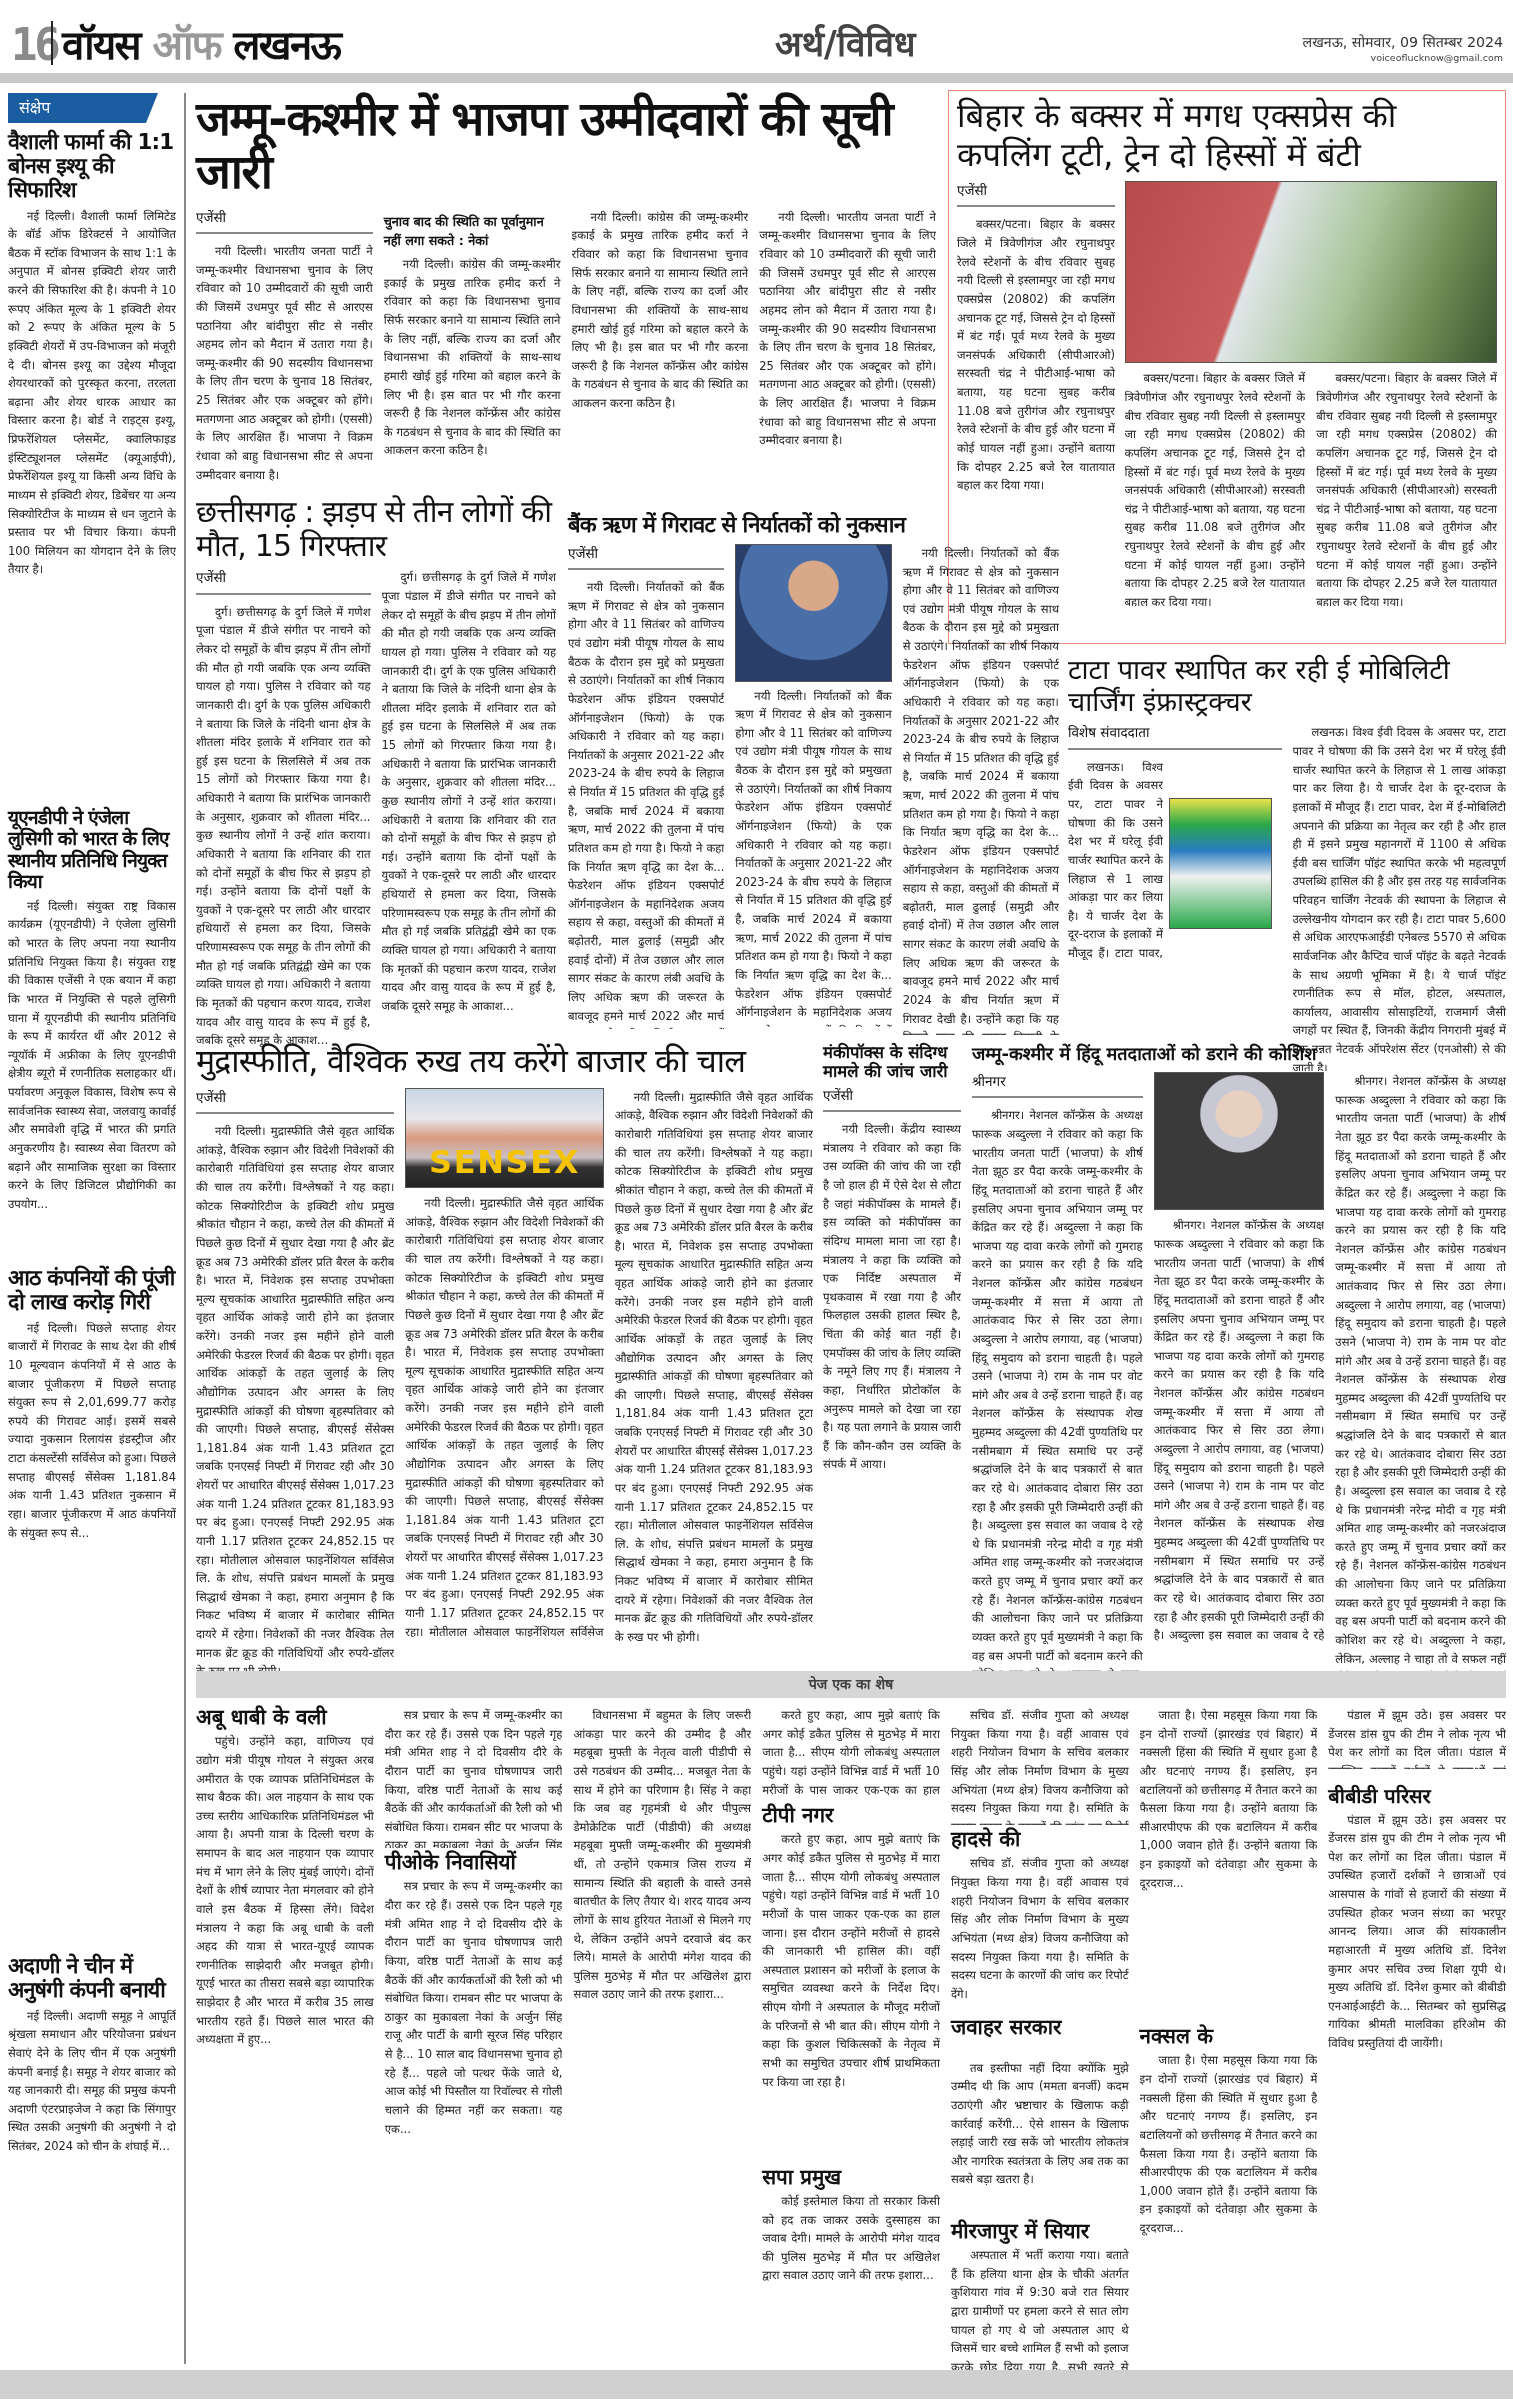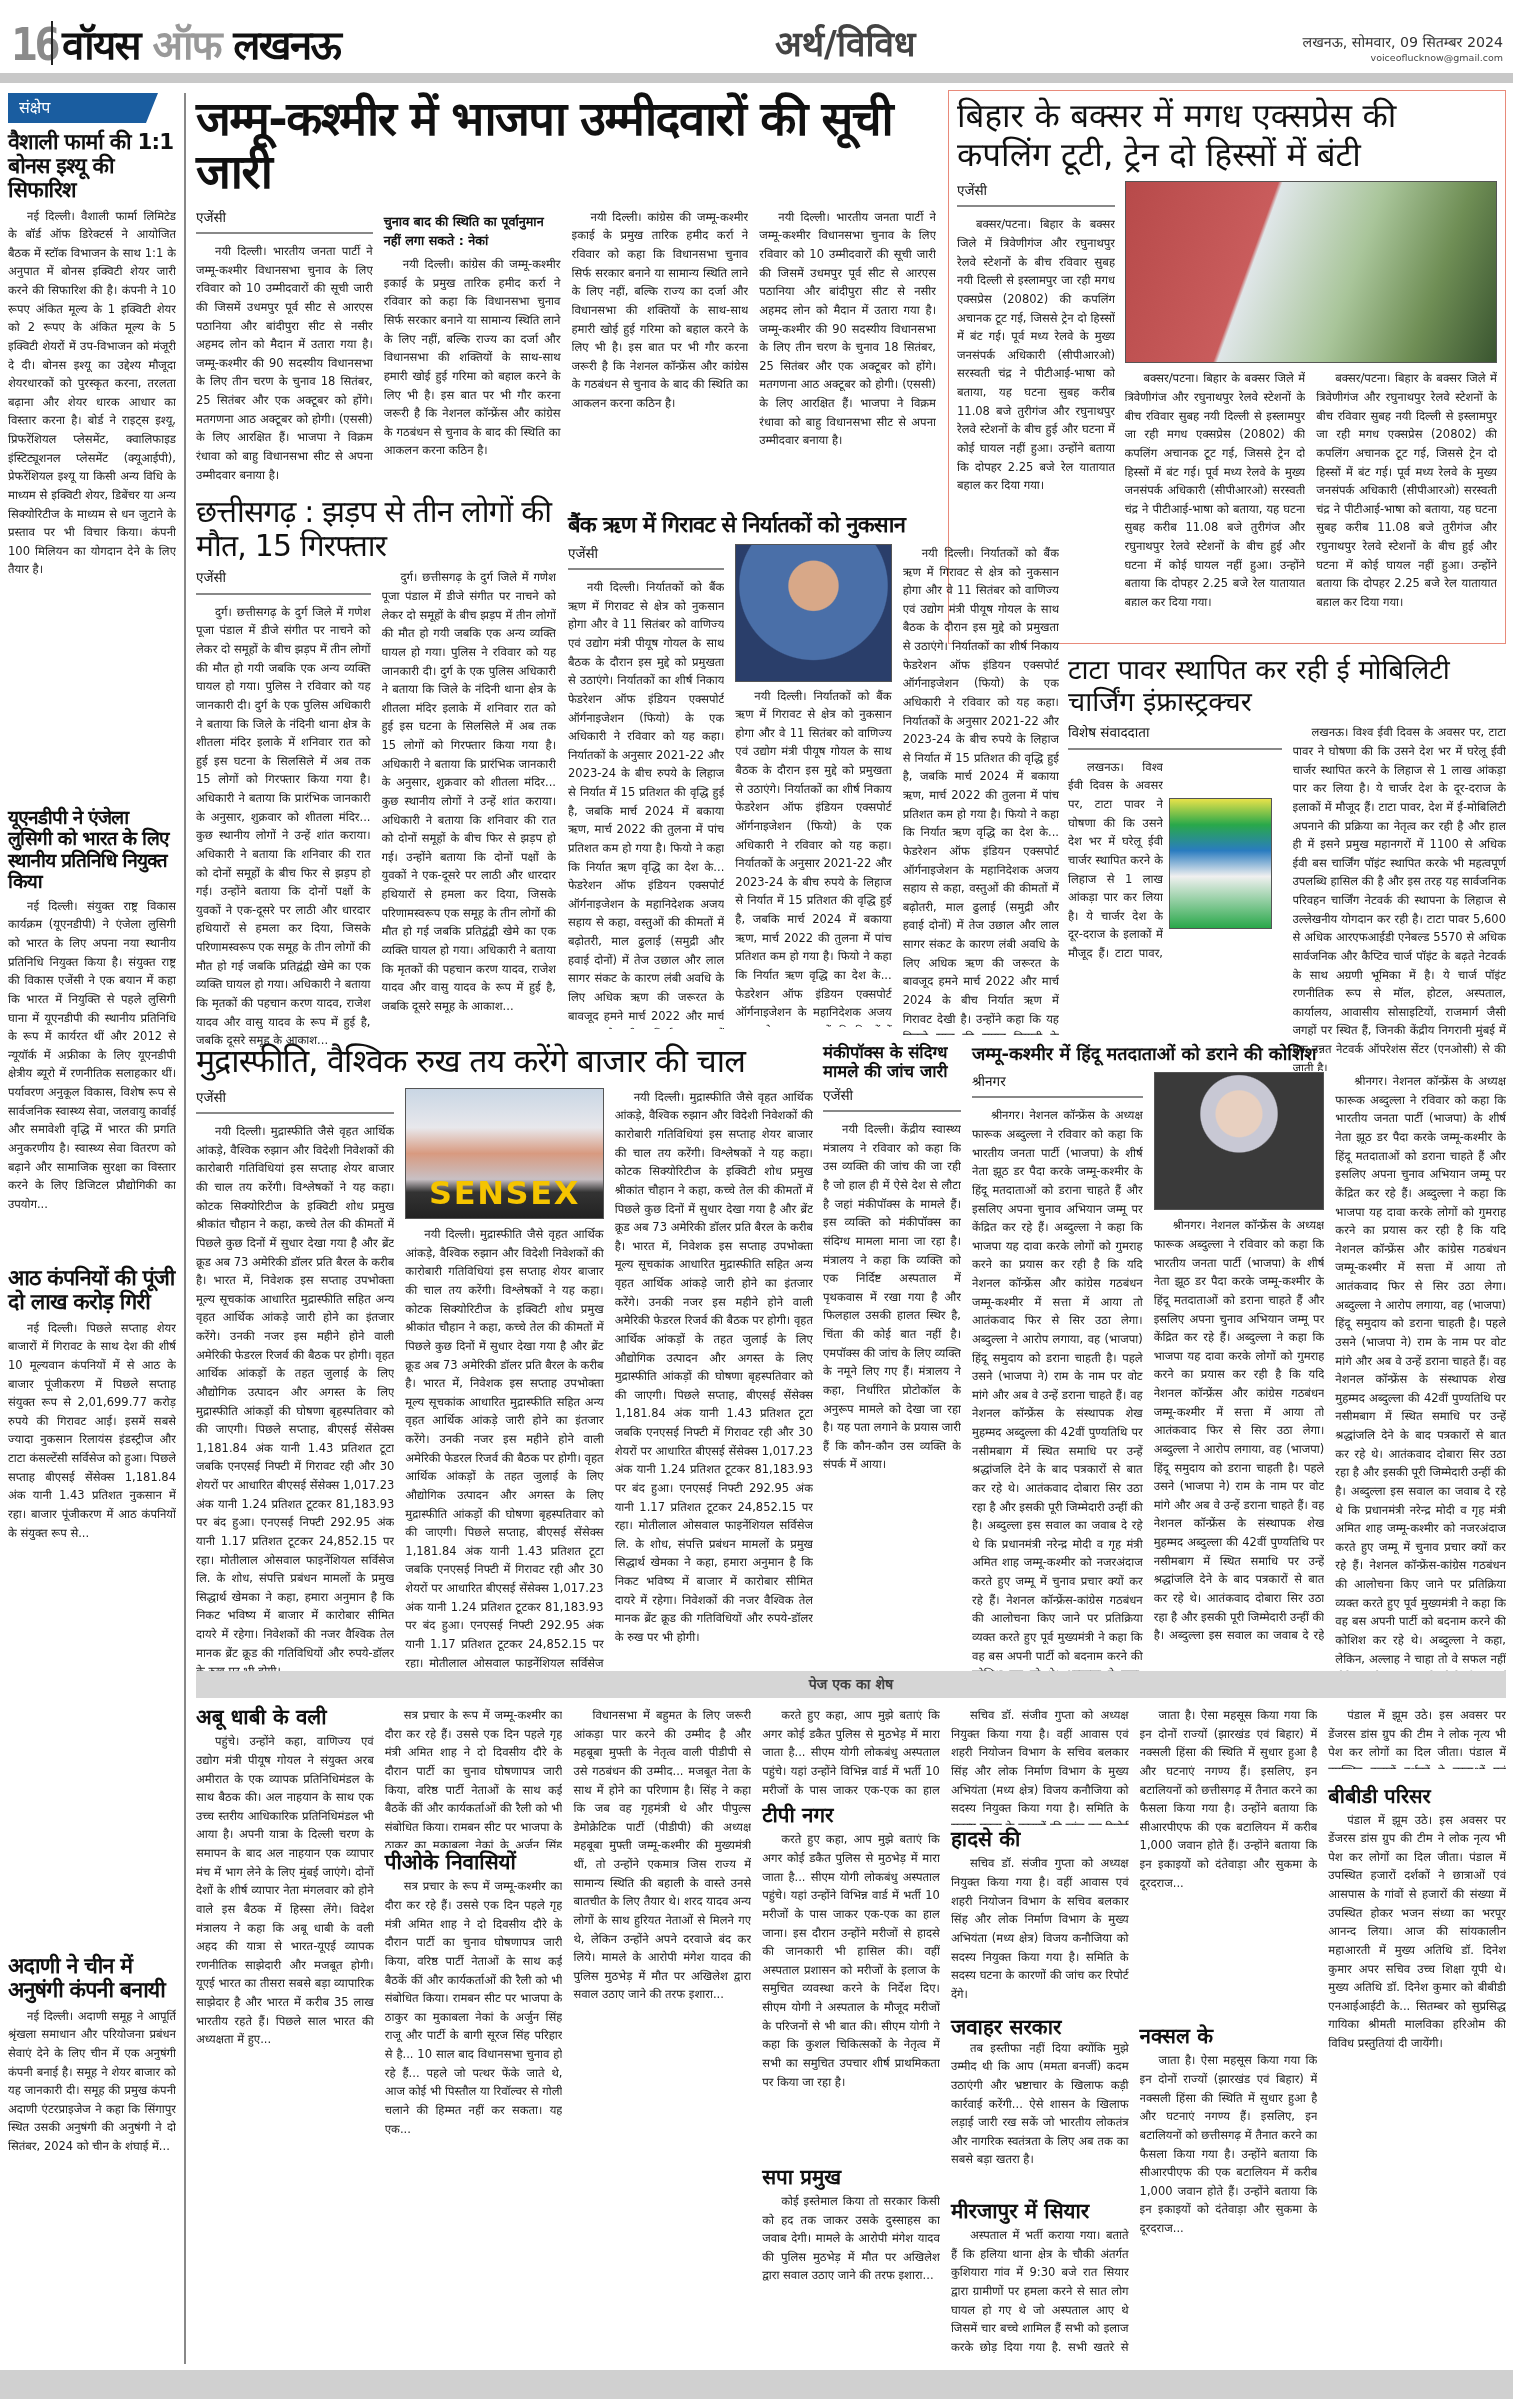--- a/index.html
+++ b/index.html
@@ -191,21 +191,21 @@
 <div class="abs" style="left:196px;top:1044px;width:617px">
   <div class="hd hd-lg" style="font-weight:normal;font-size:32px">मुद्रास्फीति, वैश्विक रुख तय करेंगे बाजार की चाल</div>
   <div class="cols" style="margin-top:8px">
     <div>
       <div class="byline">एजेंसी</div>
       <div class="body" style="height:570px;overflow:hidden">
           <p>नयी दिल्ली। मुद्रास्फीति जैसे वृहत आर्थिक आंकड़े, वैश्विक रुझान और विदेशी निवेशकों की कारोबारी गतिविधियां इस सप्ताह शेयर बाजार की चाल तय करेंगी। विश्लेषकों ने यह कहा। कोटक सिक्योरिटीज के इक्विटी शोध प्रमुख श्रीकांत चौहान ने कहा, कच्चे तेल की कीमतों में पिछले कुछ दिनों में सुधार देखा गया है और ब्रेंट क्रूड अब 73 अमेरिकी डॉलर प्रति बैरल के करीब है। भारत में, निवेशक इस सप्ताह उपभोक्ता मूल्य सूचकांक आधारित मुद्रास्फीति सहित अन्य वृहत आर्थिक आंकड़े जारी होने का इंतजार करेंगे। उनकी नजर इस महीने होने वाली अमेरिकी फेडरल रिजर्व की बैठक पर होगी। वृहत आर्थिक आंकड़ों के तहत जुलाई के लिए औद्योगिक उत्पादन और अगस्त के लिए मुद्रास्फीति आंकड़ों की घोषणा बृहस्पतिवार को की जाएगी। पिछले सप्ताह, बीएसई सेंसेक्स 1,181.84 अंक यानी 1.43 प्रतिशत टूटा जबकि एनएसई निफ्टी में गिरावट रही और 30 शेयरों पर आधारित बीएसई सेंसेक्स 1,017.23 अंक यानी 1.24 प्रतिशत टूटकर 81,183.93 पर बंद हुआ। एनएसई निफ्टी 292.95 अंक यानी 1.17 प्रतिशत टूटकर 24,852.15 पर रहा। मोतीलाल ओसवाल फाइनेंशियल सर्विसेज लि. के शोध, संपत्ति प्रबंधन मामलों के प्रमुख सिद्धार्थ खेमका ने कहा, हमारा अनुमान है कि निकट भविष्य में बाजार में कारोबार सीमित दायरे में रहेगा। निवेशकों की नजर वैश्विक तेल मानक ब्रेंट क्रूड की गतिविधियों और रुपये-डॉलर के रुख पर भी होगी।</p>
         </div>
     </div>
     <div>
-      <div class="photo-sensex" style="height:131px;border:0.8px solid #555">
+      <div class="photo-sensex" style="height:100px;border:0.8px solid #555">
           <span>SENSEX</span>
         </div>
       <div class="body" style="height:443px;overflow:hidden;margin-top:6.3px">
           <p>नयी दिल्ली। मुद्रास्फीति जैसे वृहत आर्थिक आंकड़े, वैश्विक रुझान और विदेशी निवेशकों की कारोबारी गतिविधियां इस सप्ताह शेयर बाजार की चाल तय करेंगी। विश्लेषकों ने यह कहा। कोटक सिक्योरिटीज के इक्विटी शोध प्रमुख श्रीकांत चौहान ने कहा, कच्चे तेल की कीमतों में पिछले कुछ दिनों में सुधार देखा गया है और ब्रेंट क्रूड अब 73 अमेरिकी डॉलर प्रति बैरल के करीब है। भारत में, निवेशक इस सप्ताह उपभोक्ता मूल्य सूचकांक आधारित मुद्रास्फीति सहित अन्य वृहत आर्थिक आंकड़े जारी होने का इंतजार करेंगे। उनकी नजर इस महीने होने वाली अमेरिकी फेडरल रिजर्व की बैठक पर होगी। वृहत आर्थिक आंकड़ों के तहत जुलाई के लिए औद्योगिक उत्पादन और अगस्त के लिए मुद्रास्फीति आंकड़ों की घोषणा बृहस्पतिवार को की जाएगी। पिछले सप्ताह, बीएसई सेंसेक्स 1,181.84 अंक यानी 1.43 प्रतिशत टूटा जबकि एनएसई निफ्टी में गिरावट रही और 30 शेयरों पर आधारित बीएसई सेंसेक्स 1,017.23 अंक यानी 1.24 प्रतिशत टूटकर 81,183.93 पर बंद हुआ। एनएसई निफ्टी 292.95 अंक यानी 1.17 प्रतिशत टूटकर 24,852.15 पर रहा। मोतीलाल ओसवाल फाइनेंशियल सर्विसेज लि. के शोध, संपत्ति प्रबंधन मामलों के प्रमुख सिद्धार्थ खेमका ने कहा, हमारा अनुमान है कि निकट भविष्य में बाजार में कारोबार सीमित दायरे में रहेगा। निवेशकों की नजर वैश्विक तेल मानक ब्रेंट क्रूड की गतिविधियों और रुपये-डॉलर के रुख पर भी होगी।</p>
         </div>
     </div>
     <div>
         <div class="body" style="height:601px;overflow:hidden">
           <p>नयी दिल्ली। मुद्रास्फीति जैसे वृहत आर्थिक आंकड़े, वैश्विक रुझान और विदेशी निवेशकों की कारोबारी गतिविधियां इस सप्ताह शेयर बाजार की चाल तय करेंगी। विश्लेषकों ने यह कहा। कोटक सिक्योरिटीज के इक्विटी शोध प्रमुख श्रीकांत चौहान ने कहा, कच्चे तेल की कीमतों में पिछले कुछ दिनों में सुधार देखा गया है और ब्रेंट क्रूड अब 73 अमेरिकी डॉलर प्रति बैरल के करीब है। भारत में, निवेशक इस सप्ताह उपभोक्ता मूल्य सूचकांक आधारित मुद्रास्फीति सहित अन्य वृहत आर्थिक आंकड़े जारी होने का इंतजार करेंगे। उनकी नजर इस महीने होने वाली अमेरिकी फेडरल रिजर्व की बैठक पर होगी। वृहत आर्थिक आंकड़ों के तहत जुलाई के लिए औद्योगिक उत्पादन और अगस्त के लिए मुद्रास्फीति आंकड़ों की घोषणा बृहस्पतिवार को की जाएगी। पिछले सप्ताह, बीएसई सेंसेक्स 1,181.84 अंक यानी 1.43 प्रतिशत टूटा जबकि एनएसई निफ्टी में गिरावट रही और 30 शेयरों पर आधारित बीएसई सेंसेक्स 1,017.23 अंक यानी 1.24 प्रतिशत टूटकर 81,183.93 पर बंद हुआ। एनएसई निफ्टी 292.95 अंक यानी 1.17 प्रतिशत टूटकर 24,852.15 पर रहा। मोतीलाल ओसवाल फाइनेंशियल सर्विसेज लि. के शोध, संपत्ति प्रबंधन मामलों के प्रमुख सिद्धार्थ खेमका ने कहा, हमारा अनुमान है कि निकट भविष्य में बाजार में कारोबार सीमित दायरे में रहेगा। निवेशकों की नजर वैश्विक तेल मानक ब्रेंट क्रूड की गतिविधियों और रुपये-डॉलर के रुख पर भी होगी।</p>
         </div>
@@ -282,21 +282,21 @@
   </div>
   <div style="flex:1">
     <div class="body" style="height:119px;overflow:hidden">
         <p>सचिव डॉ. संजीव गुप्ता को अध्यक्ष नियुक्त किया गया है। वहीं आवास एवं शहरी नियोजन विभाग के सचिव बलकार सिंह और लोक निर्माण विभाग के मुख्य अभियंता (मध्य क्षेत्र) विजय कनौजिया को सदस्य नियुक्त किया गया है। समिति के सदस्य घटना के कारणों की जांच कर रिपोर्ट देंगे।</p>
       </div>
     <div class="hd" style="font-size:20.6px;margin-top:3.2px">हादसे की</div>
     <div class="body" style="height:158px;overflow:hidden;margin-top:3.2px">
         <p>सचिव डॉ. संजीव गुप्ता को अध्यक्ष नियुक्त किया गया है। वहीं आवास एवं शहरी नियोजन विभाग के सचिव बलकार सिंह और लोक निर्माण विभाग के मुख्य अभियंता (मध्य क्षेत्र) विजय कनौजिया को सदस्य नियुक्त किया गया है। समिति के सदस्य घटना के कारणों की जांच कर रिपोर्ट देंगे।</p>
       </div>
     <div class="hd" style="font-size:20.6px;margin-top:3.2px">जवाहर सरकार</div>
-    <div class="body" style="height:158px;overflow:hidden;margin-top:0">
+    <div class="body" style="height:158px;overflow:hidden;margin-top:20px">
         <p>तब इस्तीफा नहीं दिया क्योंकि मुझे उम्मीद थी कि आप (ममता बनर्जी) कदम उठाएंगी और भ्रष्टाचार के खिलाफ कड़ी कार्रवाई करेंगी... ऐसे शासन के खिलाफ लड़ाई जारी रख सकें जो भारतीय लोकतंत्र और नागरिक स्वतंत्रता के लिए अब तक का सबसे बड़ा खतरा है।</p>
       </div>
     <div class="hd" style="font-size:20.6px;margin-top:3.2px">मीरजापुर में सियार</div>
     <div class="body" style="height:127px;overflow:hidden;margin-top:3.2px">
         <p>अस्पताल में भर्ती कराया गया। बताते हैं कि हलिया थाना क्षेत्र के चौकी अंतर्गत कुशियारा गांव में 9:30 बजे रात सियार द्वारा ग्रामीणों पर हमला करने से सात लोग घायल हो गए थे जो अस्पताल आए थे जिसमें चार बच्चे शामिल हैं सभी को इलाज करके छोड़ दिया गया है. सभी खतरे से बाहर है। ग्रामीणों का कहना है कि रात में जब अपने घरों में कोई सोने...</p>
       </div>
   </div>
   <div style="flex:1">
     <div class="body" style="height:316px;overflow:hidden">
         <p>जाता है। ऐसा महसूस किया गया कि इन दोनों राज्यों (झारखंड एवं बिहार) में नक्सली हिंसा की स्थिति में सुधार हुआ है और घटनाएं नगण्य हैं। इसलिए, इन बटालियनों को छत्तीसगढ़ में तैनात करने का फैसला किया गया है। उन्होंने बताया कि सीआरपीएफ की एक बटालियन में करीब 1,000 जवान होते हैं। उन्होंने बताया कि इन इकाइयों को दंतेवाड़ा और सुकमा के दूरदराज...</p>

